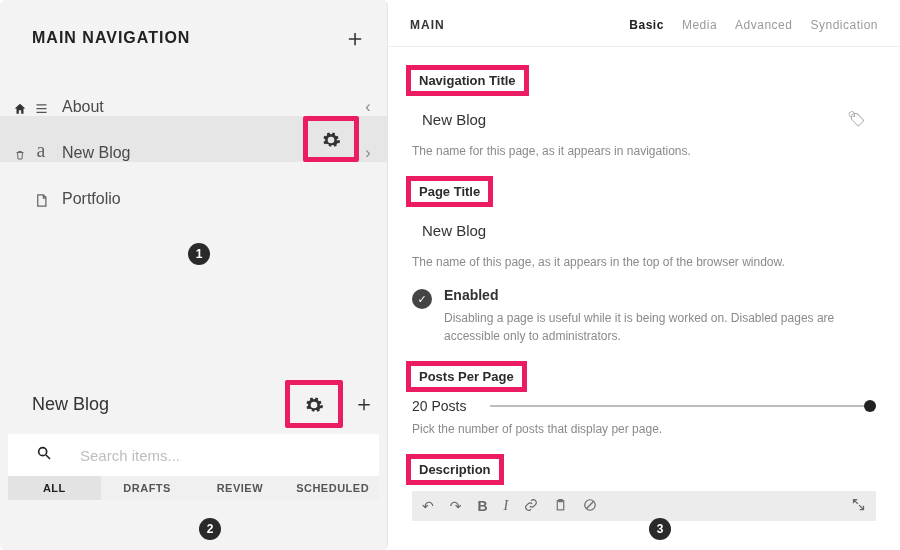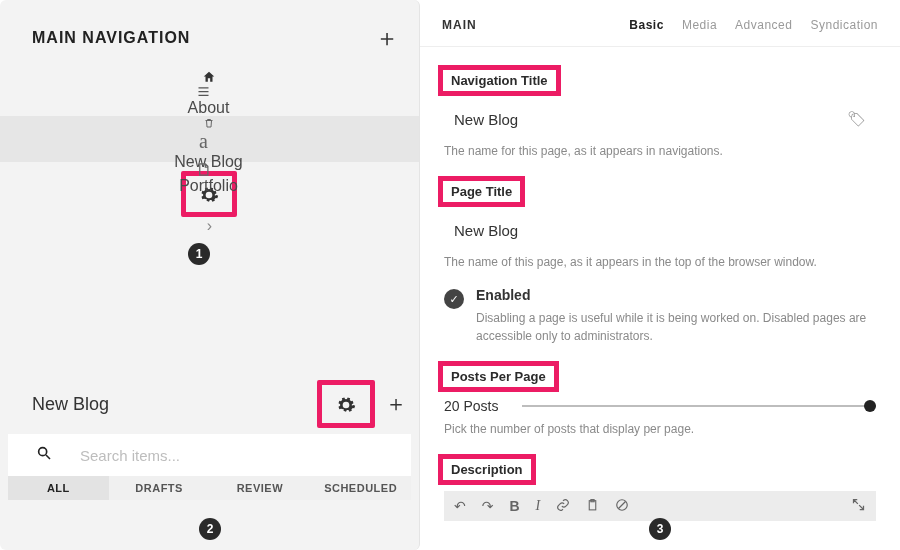--- a/index.html
+++ b/index.html
@@ -9,21 +9,21 @@
     color: #333;
     width: 900px;
     height: 550px;
     position: relative;
   }
   .wrap {
     display: flex;
     height: 100%;
   }
   .left {
-    width: 420px;
+    width: 388px;
     background: #f3f3f3;
     border-right: 1px solid #e4e4e4;
     position: relative;
     border-radius: 6px;
   }
   .right {
     flex: 1;
     background: #fff;
     display: flex;
     flex-direction: column;
@@ -45,27 +45,26 @@
   .plus-icon {
     font-size: 24px;
     color: #333;
     cursor: pointer;
   }
   .nav-list {
     list-style: none;
   }
   .nav-item {
     display: flex;
-    align-items: center;
+    align-items: flex-end;
     height: 46px;
     padding: 0 12px 0 10px;
     font-size: 16px;
     color: #4a4a4a;
     position: relative;
-    flex-direction: column;
   }
   .nav-item.selected { background: #e6e6e6; }
   .nav-left-icon {
     width: 20px;
     display: flex;
     justify-content: center;
     color: #555;
     font-size: 14px;
   }
   .nav-mid-icon {

